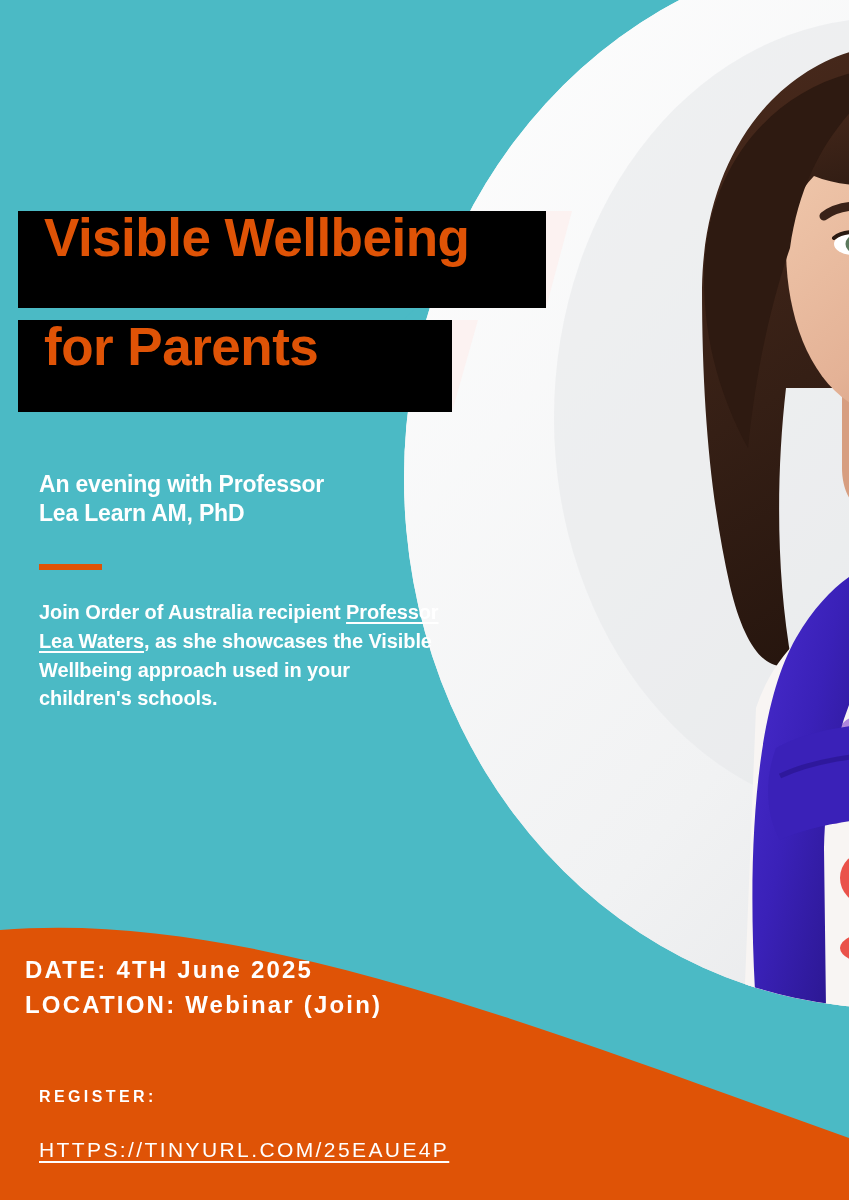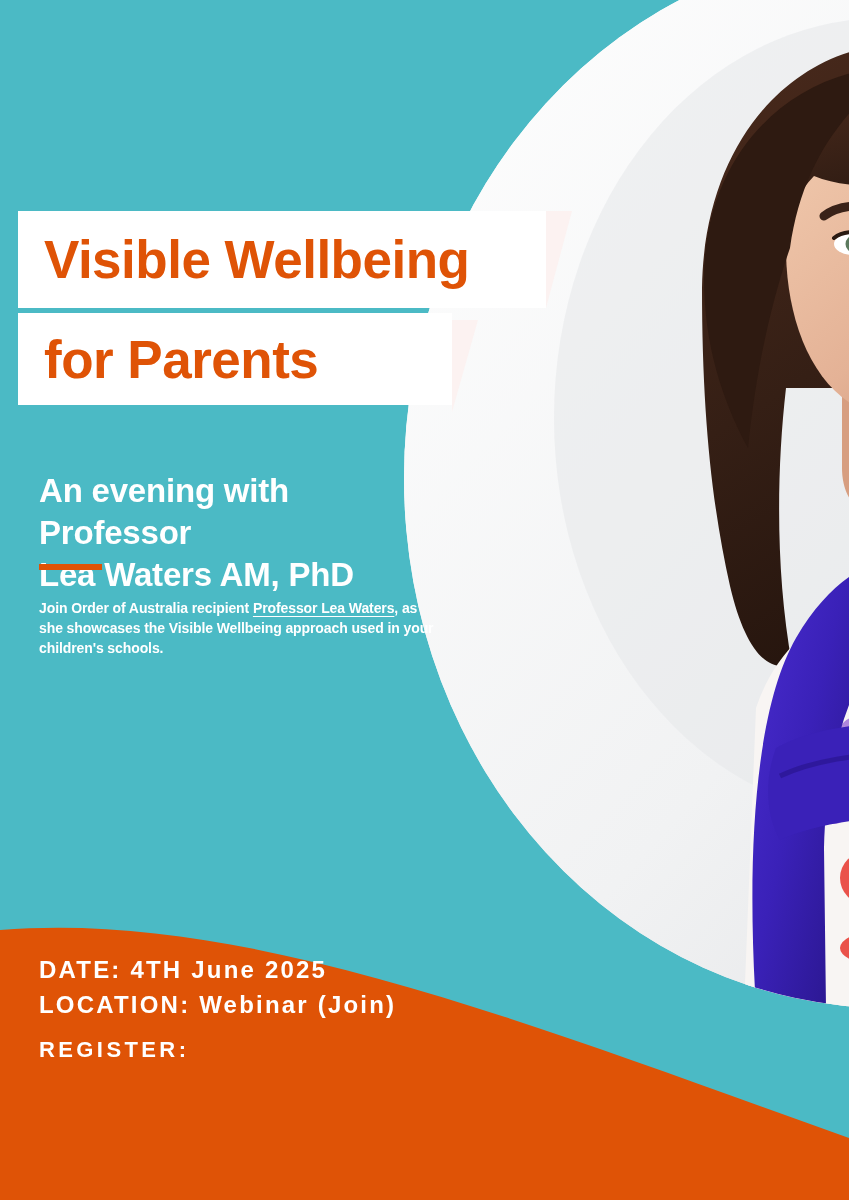--- a/index.html
+++ b/index.html
@@ -28,25 +28,25 @@
     overflow:hidden;
   }
   .photo-inner { position:absolute; inset:0; }
 
   
   .orange-wave { position:absolute; left:0; bottom:0; width:849px; height:330px; }
 
   
   .title-band {
     position:absolute;
-    background:#ffffff;
-    display:flex; align-items:center;
+    background:#000000;
+    display:flex; align-items:flex-start;
   }
   .title-band-1 { left:18px; top:211px; width:528px; height:97px; padding-left:26px; }
-  .title-band-2 { left:18px; top:313px; width:434px; height:92px; padding-left:26px; }
+  .title-band-2 { left:18px; top:320px; width:434px; height:92px; padding-left:26px; }
   .title-text {
     color:#DF5306;
     font-size:53px;
     font-weight:bold;
     letter-spacing:-0.5px;
     line-height:1;
     white-space:nowrap;
   }
   .band-notch-1 {
     position:absolute; left:546px; top:211px;
@@ -70,57 +70,57 @@
     width:0; height:0;
     border-top:12px solid #4BBAC5;
     border-right:13px solid transparent;
   }
 
   
   .subtitle {
     position:absolute; left:39px; top:470px;
     width:400px;
     color:#FFFFFF;
-    font-size:33px;
+    font-size:23px;
     font-weight:bold;
     line-height:1.28;
     letter-spacing:-0.2px;
   }
   .accent-dash {
     position:absolute; left:39px; top:564px;
     width:63px; height:6px;
     background:#DF5306;
   }
 
   
   .body-copy { position:absolute; left:39px; top:598px; width:400px; }
   .body-copy p {
     color:#FFFFFF;
-    font-size:14px;
+    font-size:20px;
     font-weight:bold;
     line-height:1.44;
     letter-spacing:-0.1px;
   }
   .body-copy p + p { margin-top:26px; }
   .body-link { text-decoration:underline; text-underline-offset:3px; }
 
   
-  .details { position:absolute; left:39px; top:953px; }
+  .details { position:absolute; left:25px; top:953px; }
   .details-line {
     color:#FFFFFF;
     font-size:24px;
     font-weight:bold;
     letter-spacing:2.2px;
     line-height:1.44;
     white-space:nowrap;
   }
   .register-label {
-    position:absolute; left:39px; top:1037px;
-    color:#FFFFFF;
-    font-size:22px;
+    position:absolute; left:39px; top:1088px;
+    color:#FFFFFF;
+    font-size:16px;
     font-weight:bold;
     letter-spacing:3.4px;
   }
   .register-url {
     position:absolute; left:39px; top:1138px;
     color:#FFFFFF;
     font-size:21px;
     font-weight:normal;
     letter-spacing:2.4px;
     text-decoration:underline;
@@ -253,32 +253,33 @@
   <div class="title-rule"></div>
   <div class="title-rule-notch"></div>
 
   <div class="title-band title-band-2">
     <span class="title-text">for Parents</span>
   </div>
   <div class="band-notch-2"></div>
 
   <div class="subtitle">
     <div>An evening with Professor</div>
-    <div>Lea Waters AM, PhD</div>
+    <div>Lea Learn AM, PhD</div>
   </div>
   <div class="accent-dash"></div>
 
   <div class="body-copy">
     <p><span>Join Order of Australia recipient </span><span class="body-link">Professor Lea Waters</span><span>, as she showcases the Visible Wellbeing approach used in your children's schools.</span></p>
   </div>
 
   <svg class="orange-wave" viewBox="0 0 849 330" preserveAspectRatio="none">
     <path d="M0 60 C 240 40, 520 150, 849 268 L849 330 L0 330 Z" fill="#DF5306"></path>
   </svg>
 
   <div class="details">
     <div class="details-line">DATE: 4TH June 2025</div>
     <div class="details-line">LOCATION: Webinar (Join)</div>
   </div>
 
   <div class="register-label">REGISTER:</div>
+  <div class="register-url">HTTPS://TINYURL.COM/25EAUE4P</div>
 
 </div>
 
 </body></html>

